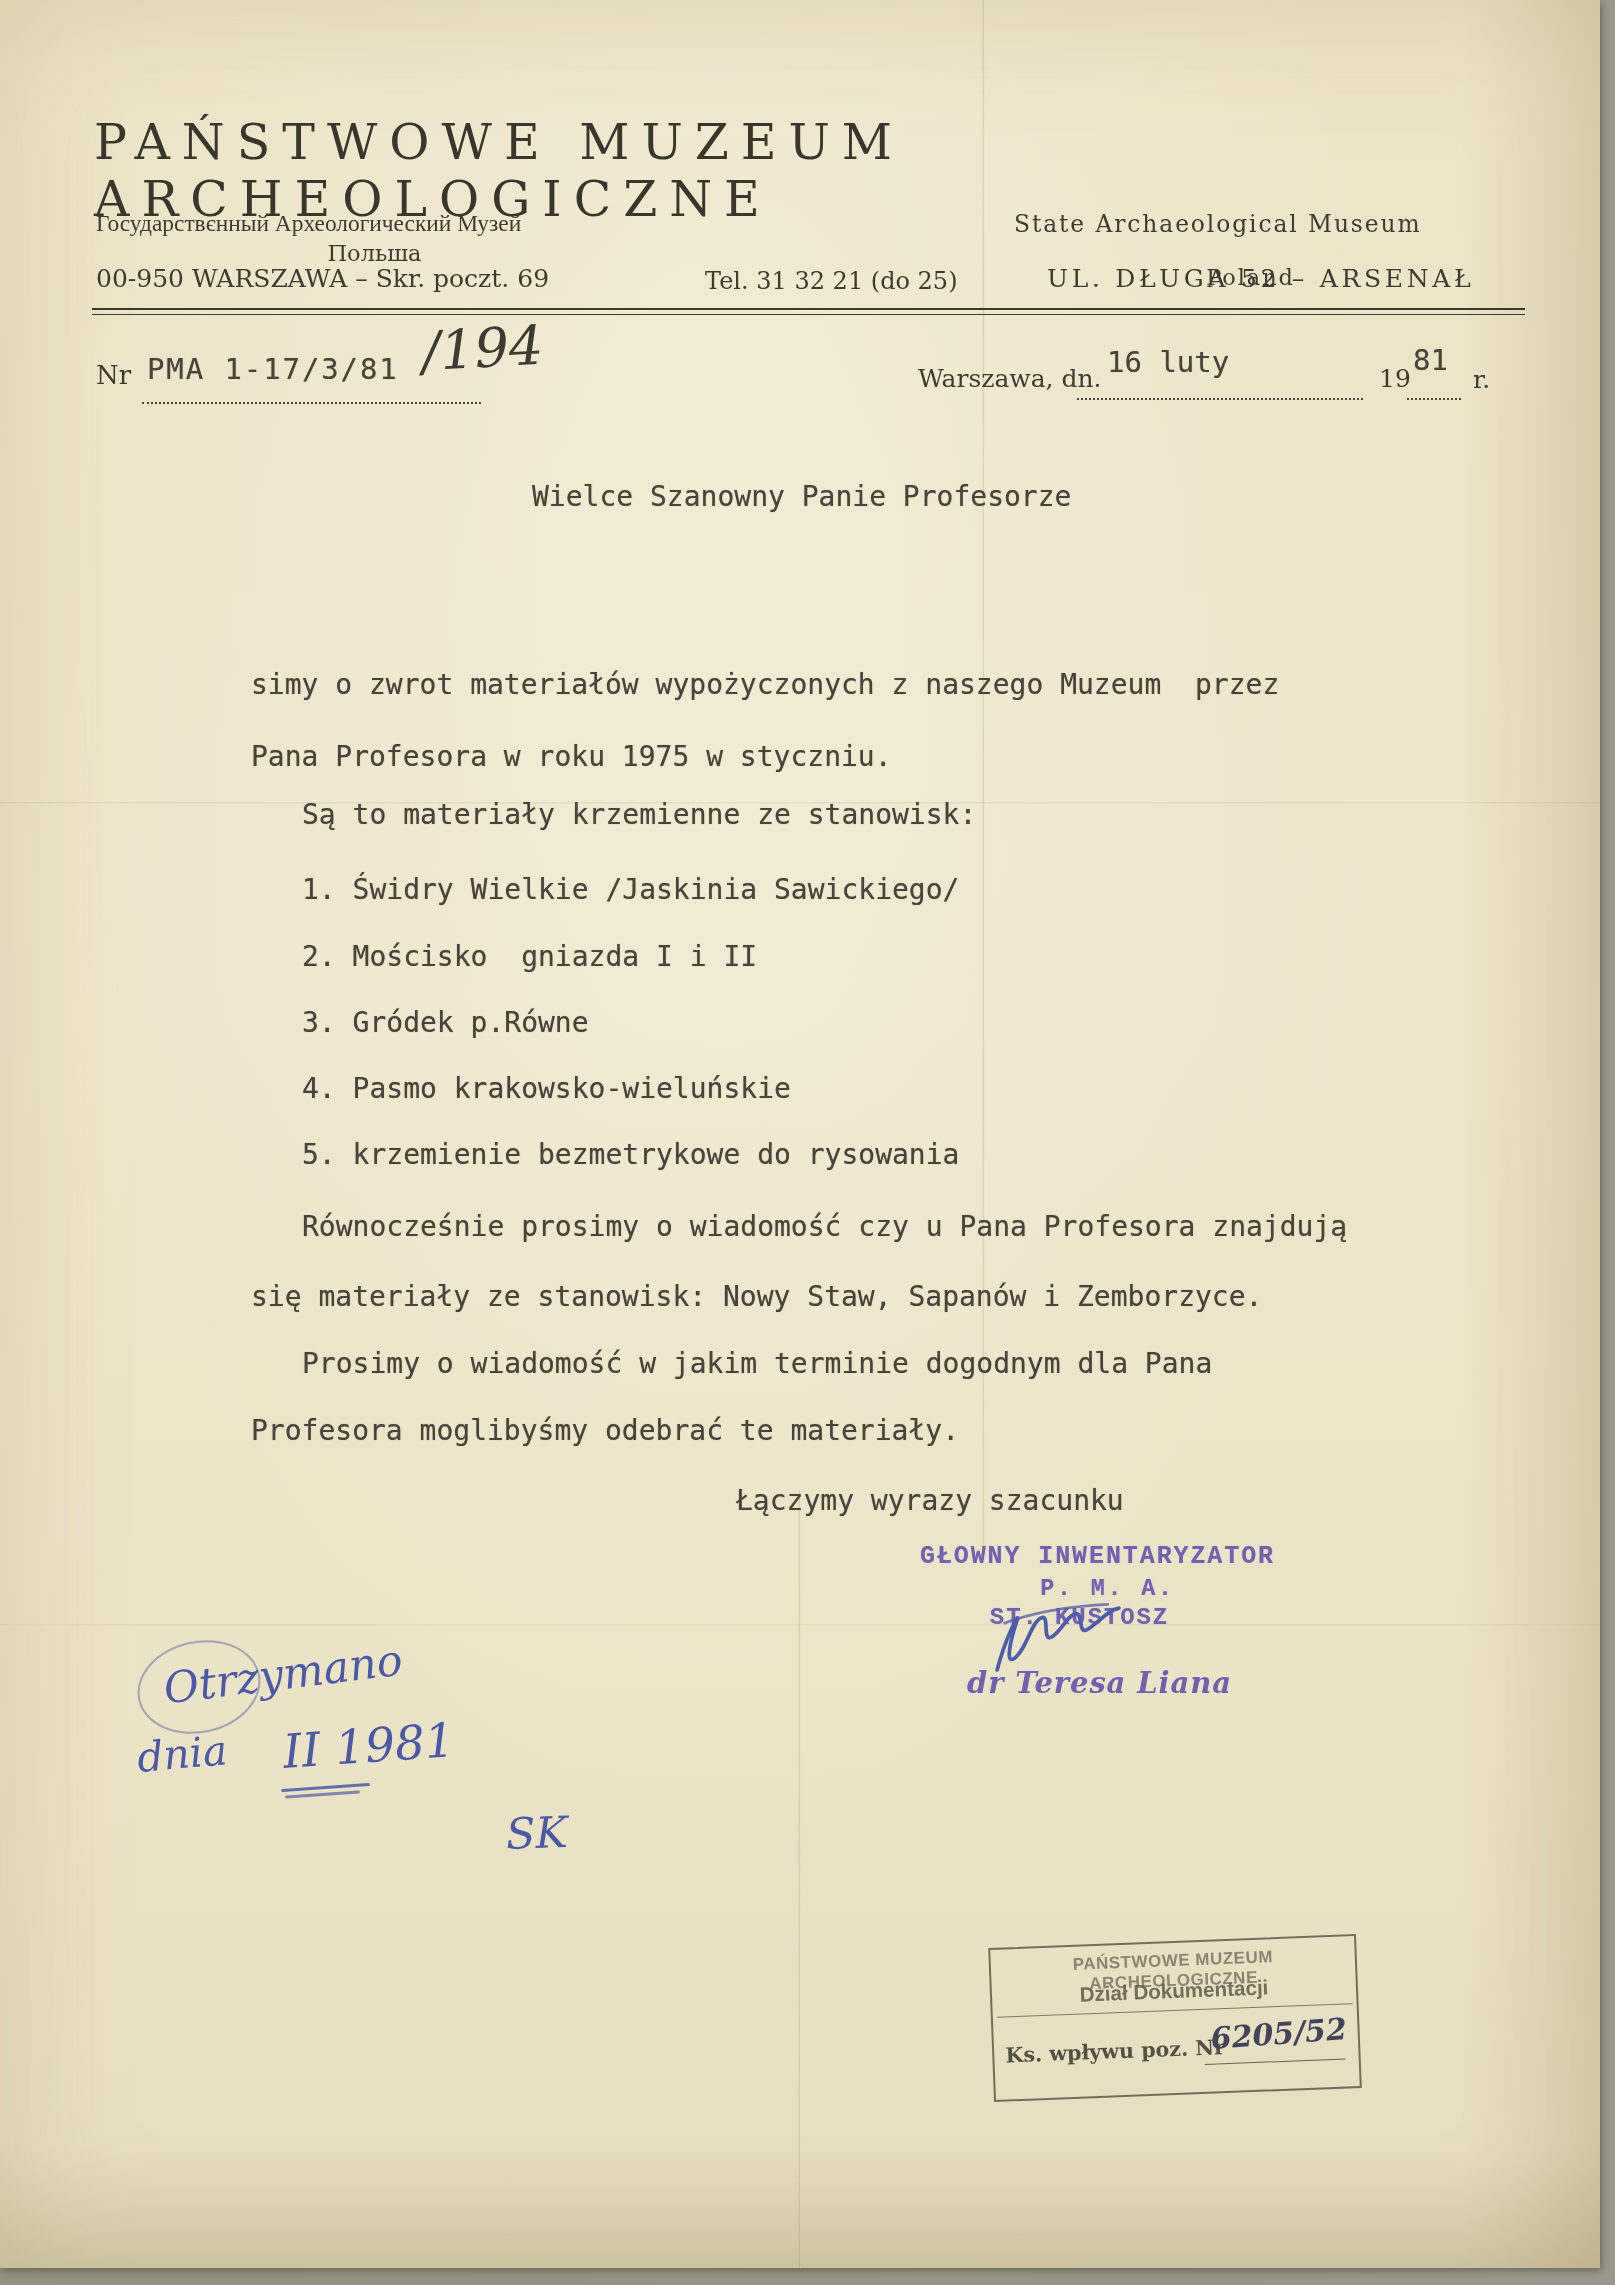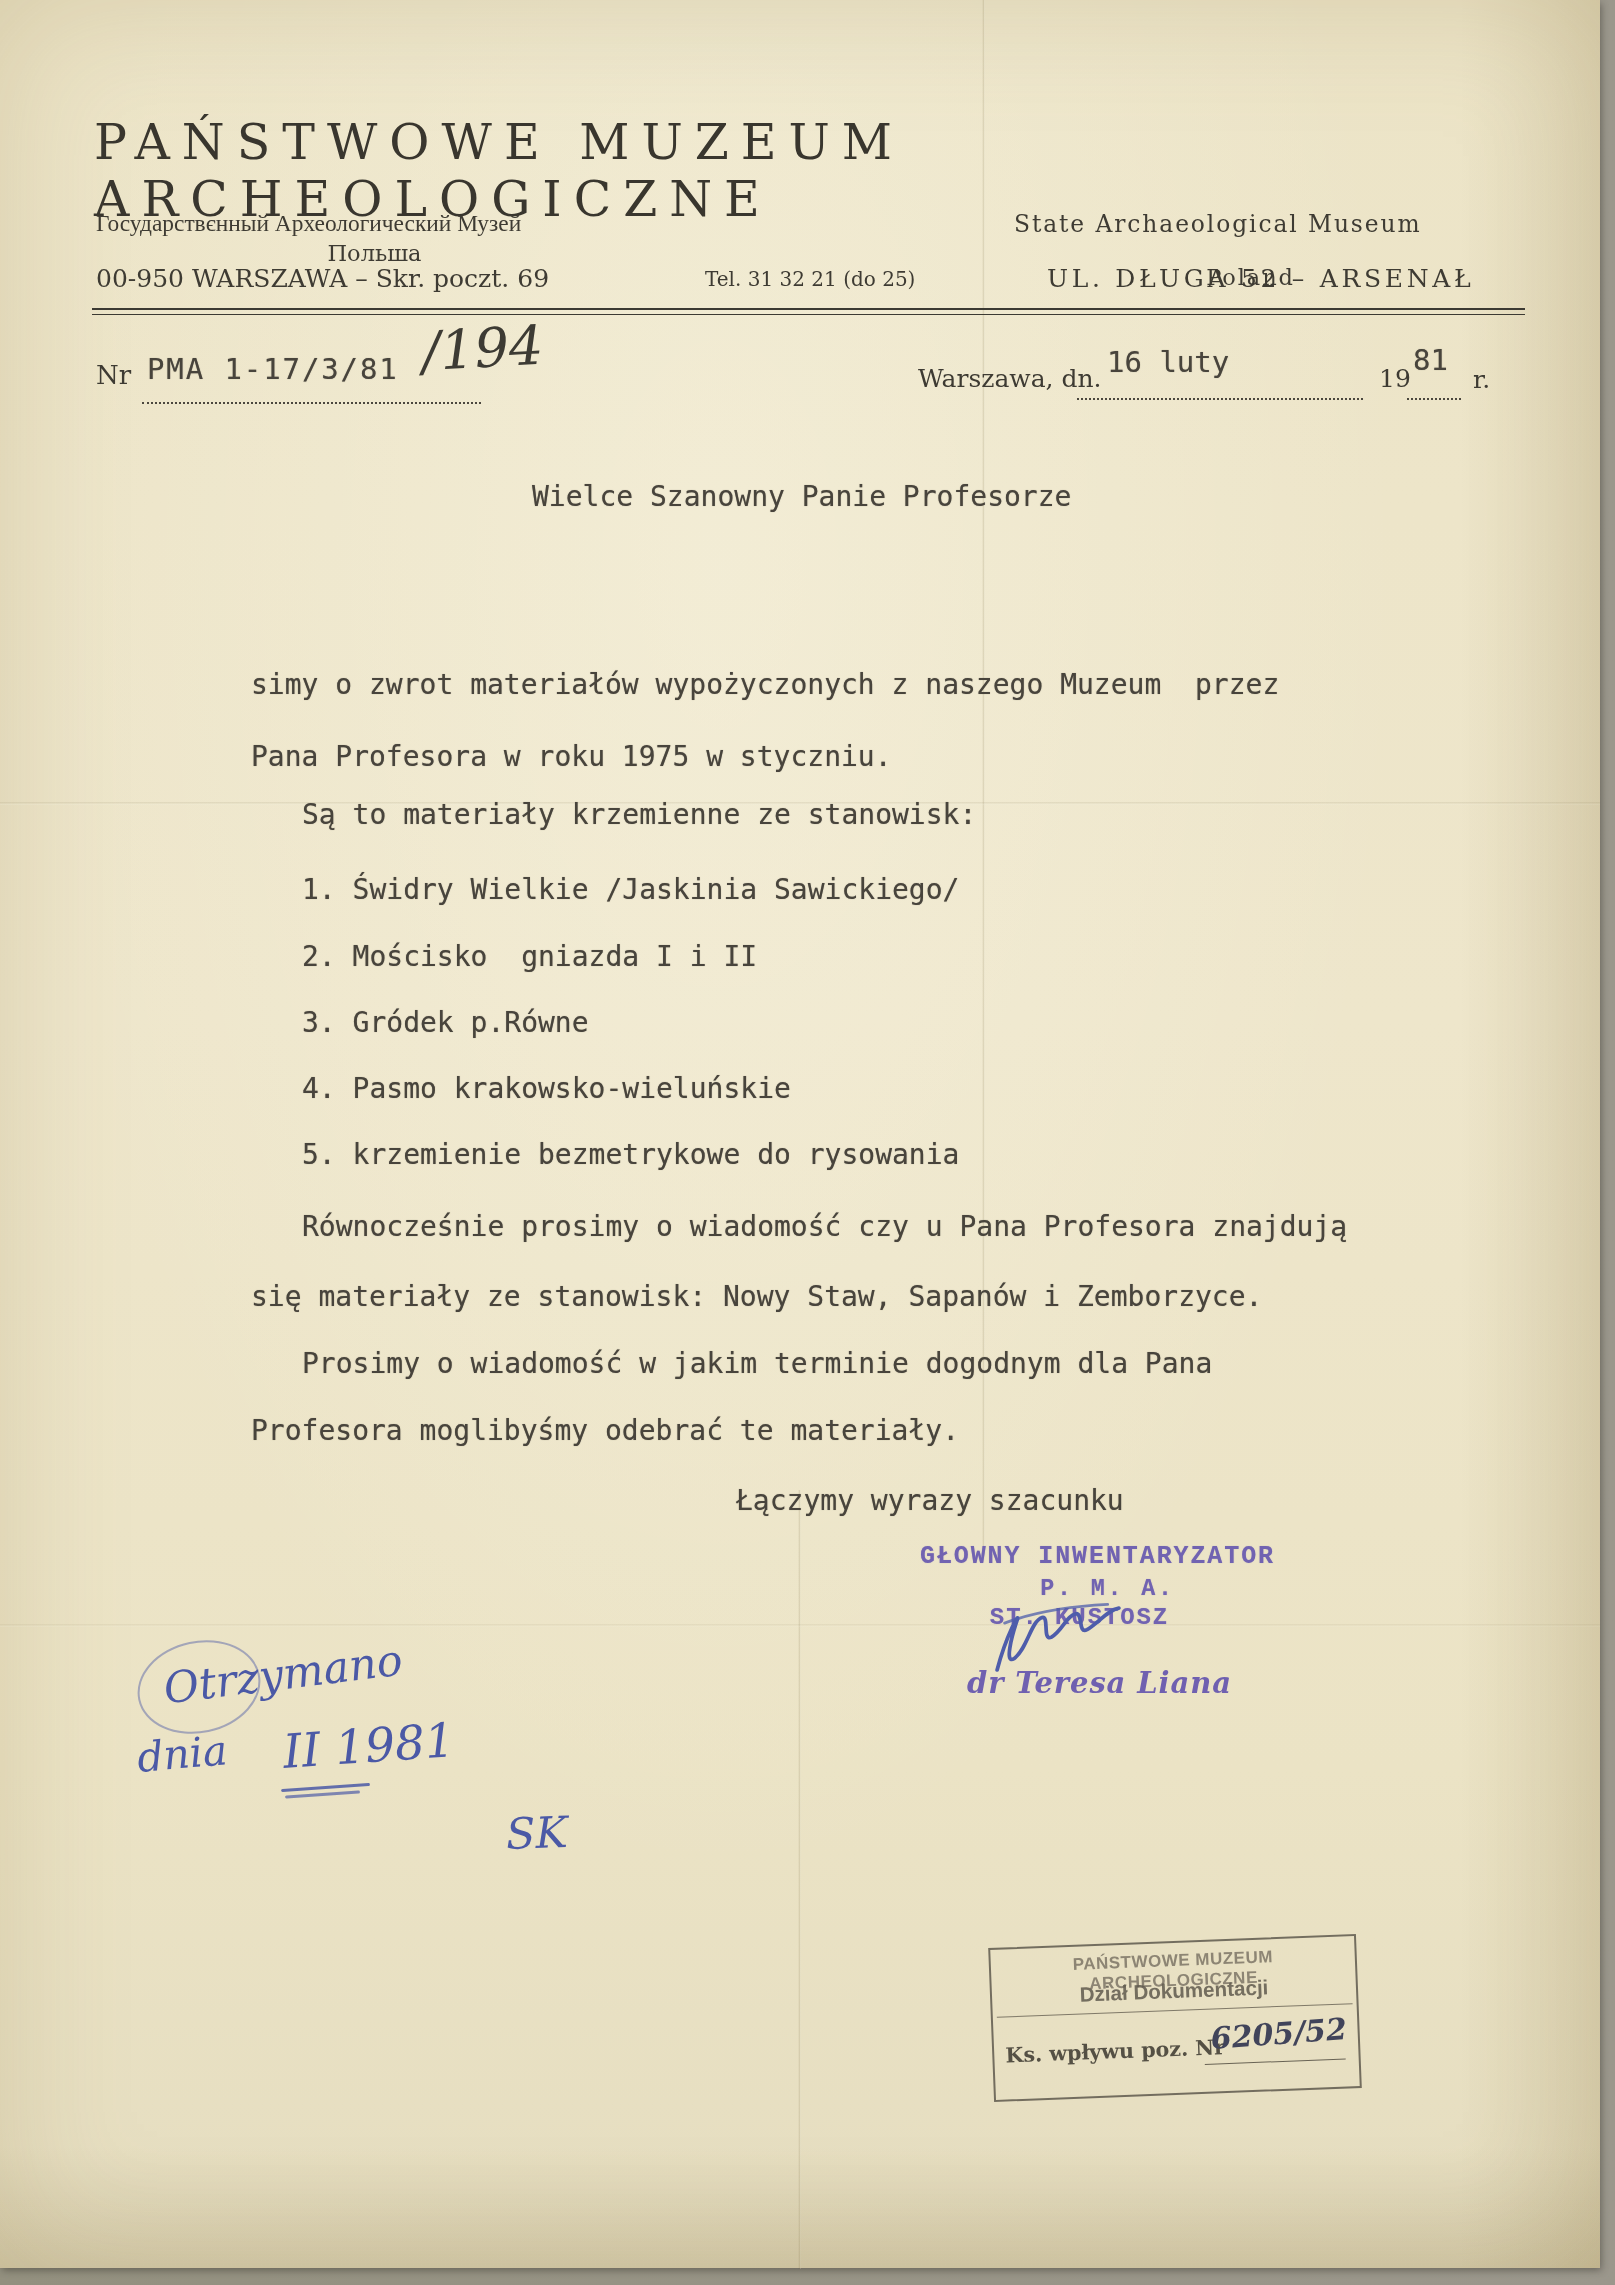--- a/index.html
+++ b/index.html
@@ -58,21 +58,21 @@
     <div class="crease-h" style="top:1624px;opacity:.7;"></div>
     <div class="edge-shade"></div>
     <div class="bottom-shade"></div>
 
     <div class="abs print title" style="left:94px;top:114px;">PAŃSTWOWE MUZEUM ARCHEOLOGICZNE</div>
 
     <div class="abs print hsmall" style="left:96px;top:210px;font-family:Liberation Serif, serif;">Государствєнный Археологический Музей</div>
     <div class="abs print hsmall" style="left:96px;top:240px;width:557px;text-align:center;font-size:22.5px;">Польша</div>
     <div class="abs print" style="left:96px;top:264px;font-size:25px;">00-950 WARSZAWA – Skr. poczt. 69</div>
 
-    <div class="abs print" style="left:705px;top:267px;font-size:20px;">Tel. 31 32 21 (do 25)</div>
+    <div class="abs print" style="left:705px;top:267px;font-size:24px;">Tel. 31 32 21 (do 25)</div>
 
     <div class="abs print hsmall" style="left:1014px;top:210px;letter-spacing:1.9px;">State Archaeological Museum</div>
     <div class="abs print hsmall" style="left:1014px;top:236px;width:473px;text-align:center;font-size:22.5px;letter-spacing:1.9px;margin-top:28px;">Poland</div>
     <div class="abs print" style="left:1014px;top:264px;font-size:25px;letter-spacing:3.7px;margin-left:33px;">UL. DŁUGA 52 – ARSENAŁ</div>
 
     <div class="abs rule2" style="left:92px;top:308px;width:1433px;"></div>
 
     <div class="abs print" style="left:96px;top:360px;font-size:26px;">Nr</div>
     <div class="abs t" style="left:147px;top:352px;font-size:29px;letter-spacing:1.9px;">PMA 1-17/3/81</div>
     <div class="abs dots" style="left:142px;top:401px;width:339px;"></div>

